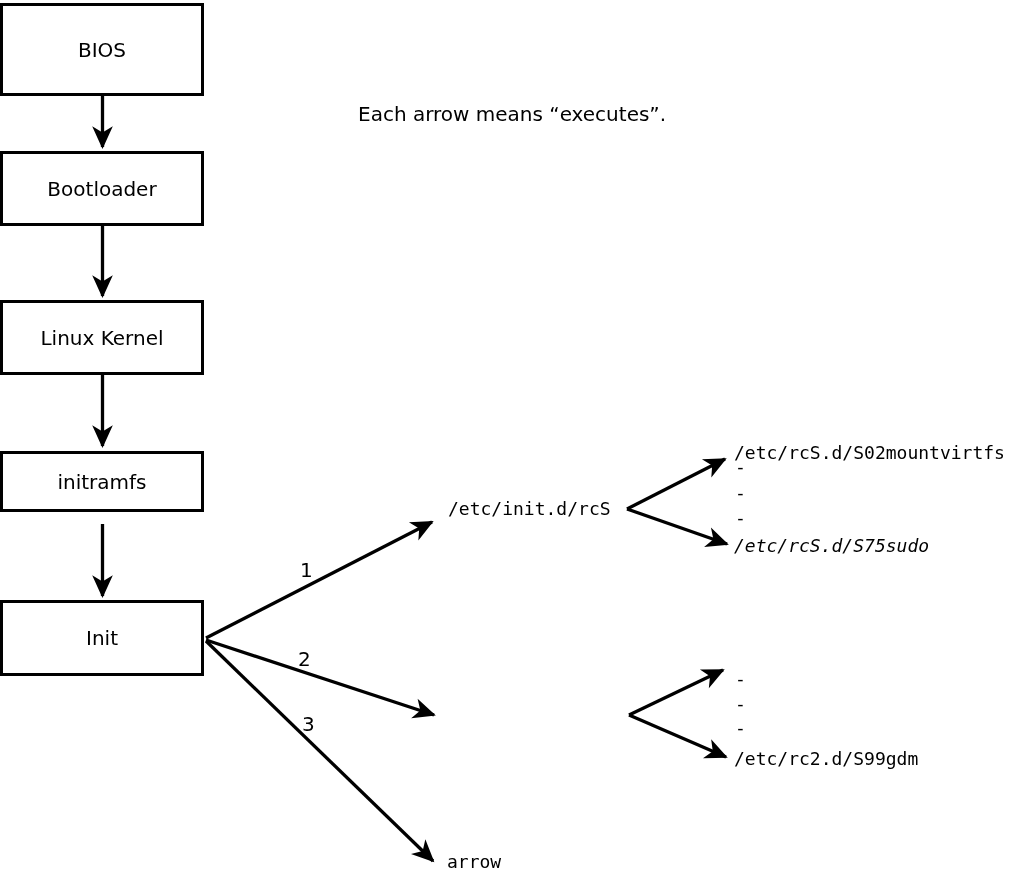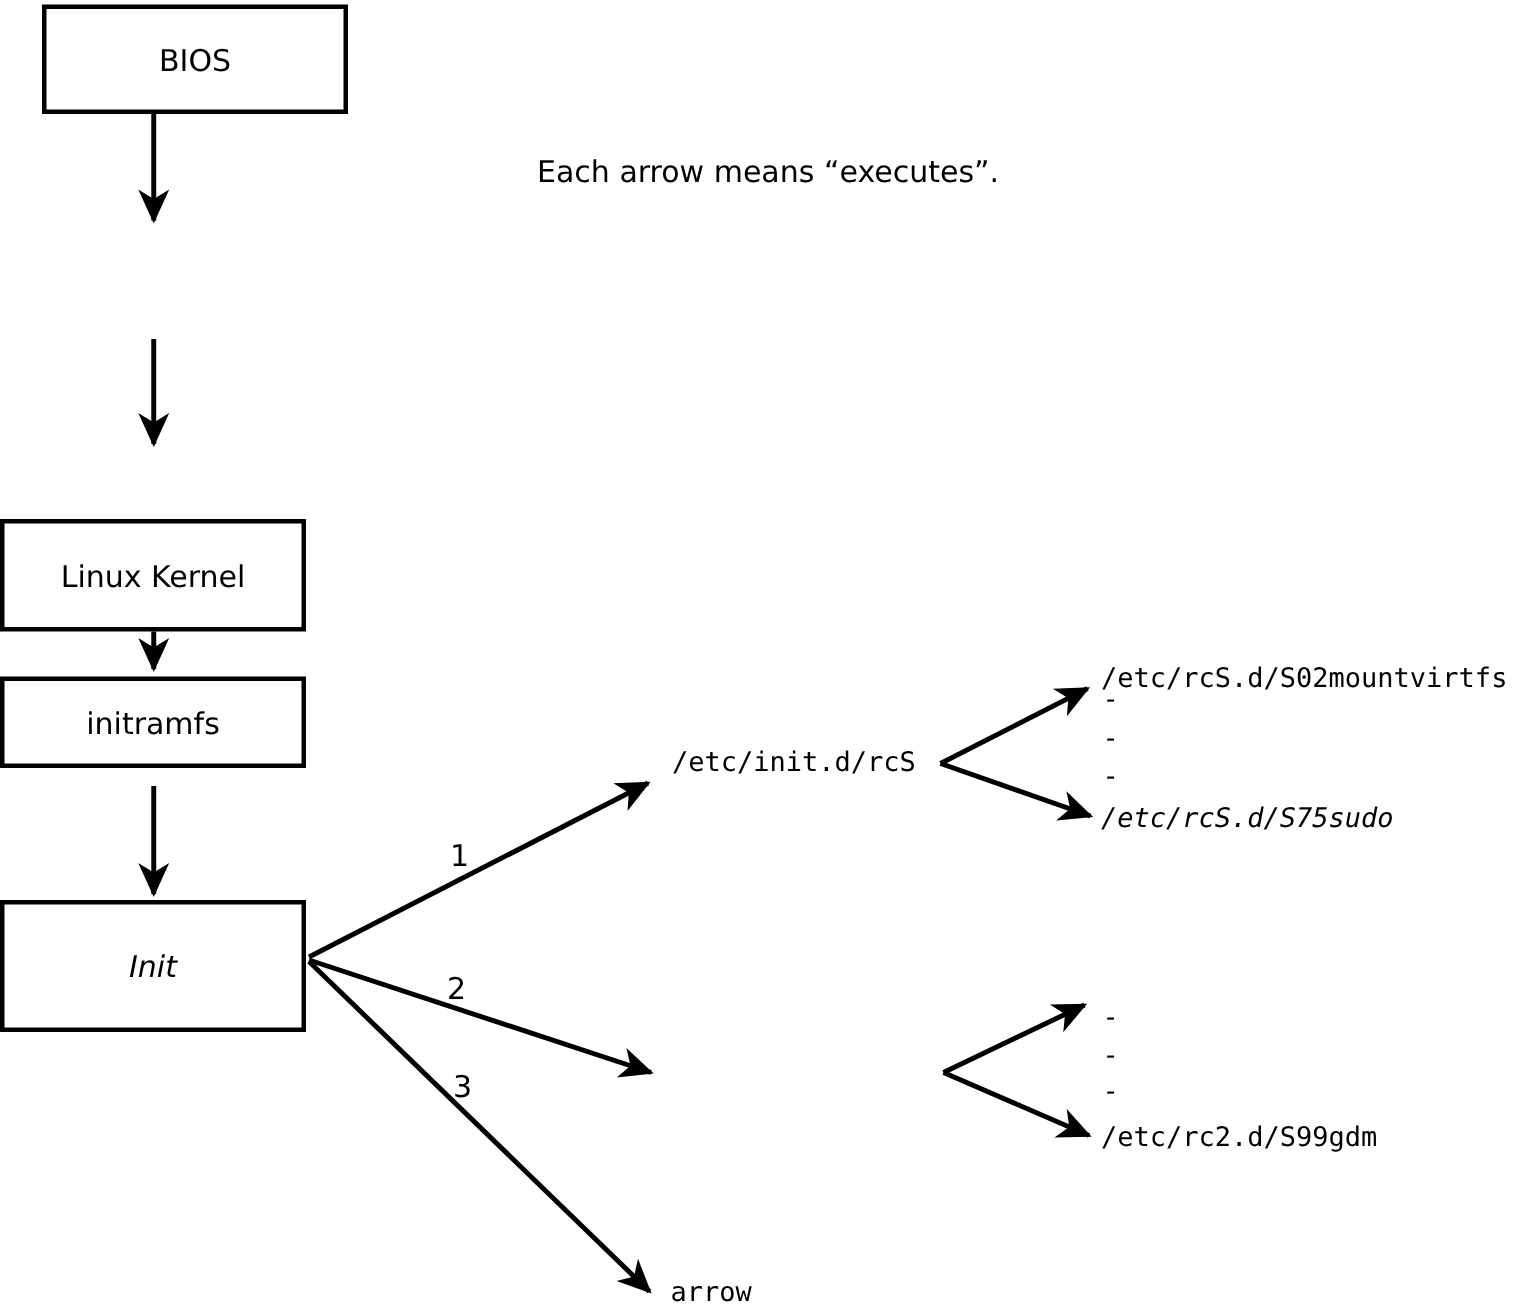--- a/index.html
+++ b/index.html
@@ -24,25 +24,25 @@
     width: 204px;
     box-sizing: border-box;
     border: 3px solid #000;
     background: #fff;
     display: flex;
     align-items: center;
     justify-content: center;
     font-size: 20px;
     line-height: 1;
   }
-  .box-bios       { top: 3px;   height: 73px; margin-left: 28px; }
+  .box-bios       { top: 3px;   height: 93px; }
   .box-bootloader { top: 151px; height: 75px; }
-  .box-kernel     { top: 300px; height: 75px; margin-top: 46px; }
+  .box-kernel     { top: 300px; height: 75px; }
   .box-initramfs  { top: 451px; height: 61px; }
-  .box-init       { top: 600px; height: 88px; font-style: italic; }
+  .box-init       { top: 600px; height: 76px; }
 
   .caption {
     position: absolute;
     left: 358px;
     top: 103px;
     font-size: 20px;
     line-height: 1.1;
     white-space: pre;
     text-align: right;
   }
@@ -105,20 +105,23 @@
       <line x1="629" y1="715" x2="723" y2="670" marker-end="url(#ah)"></line>
       <line x1="629" y1="715" x2="726" y2="757" marker-end="url(#ah)"></line>
     </g>
   </svg>
 
   <div class="caption">Each arrow means “executes”.</div>
 
   <div class="box box-bios">
     <span>BIOS</span>
   </div>
+  <div class="box box-bootloader">
+    <span>Bootloader</span>
+  </div>
   <div class="box box-kernel">
     <span>Linux Kernel</span>
   </div>
   <div class="box box-initramfs">
     <span>initramfs</span>
   </div>
   <div class="box box-init">
     <span>Init</span>
   </div>
 

